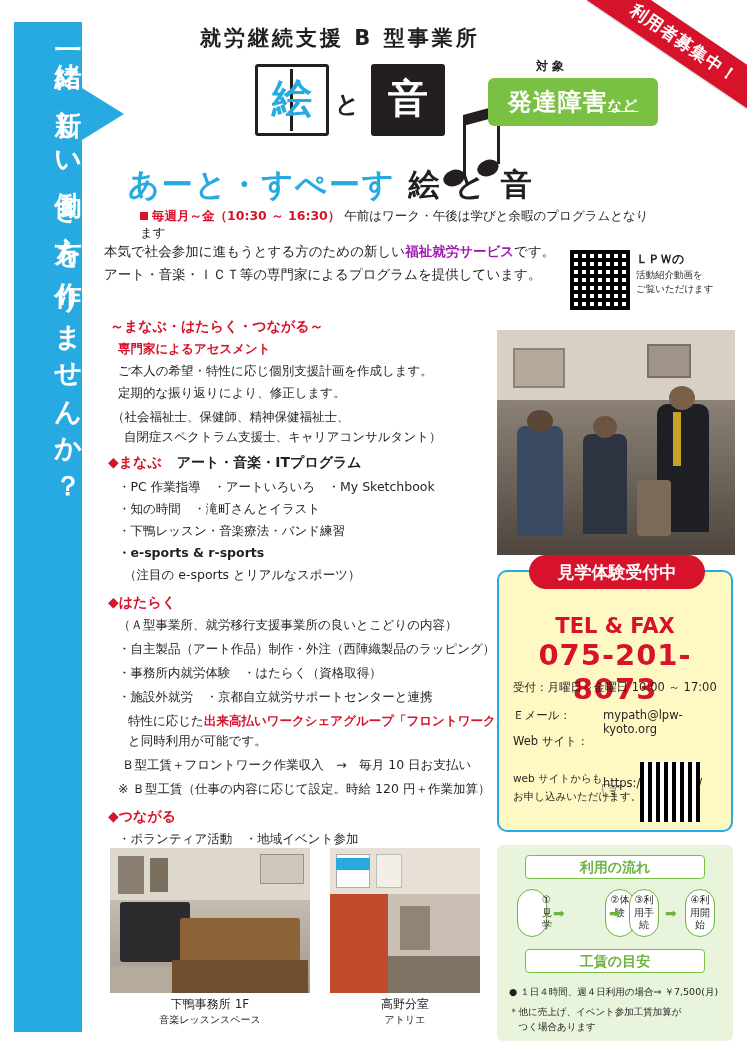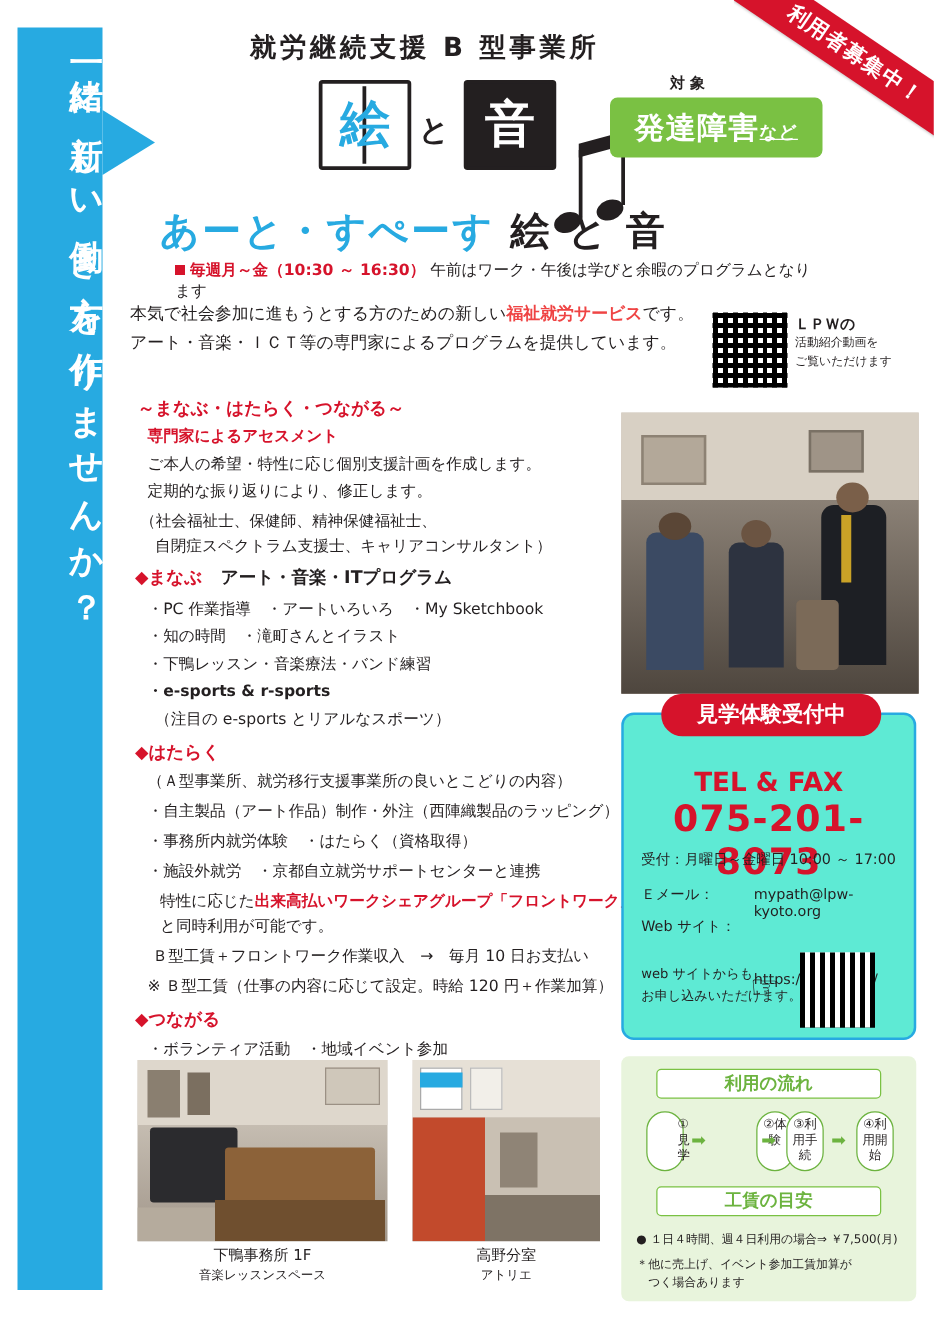--- a/index.html
+++ b/index.html
@@ -109,21 +109,21 @@
 
   .hours {
     position:absolute; left:140px; top:208px; width:520px; font-size:12.5px;
   }
   .hours b { color:#d6132b; }
   .sq { display:inline-block; width:8px;height:8px;background:#d6132b; margin-right:4px; }
 
   .lead {
     position:absolute; left:104px; top:240px; width:460px; font-size:13.5px; line-height:1.7;
   }
-  .lead .hl { color:#ef4444; font-weight:bold; }
+  .lead .hl { color:#a21caf; font-weight:bold; }
 
   .qr1 {
     position:absolute; left:570px; top:250px; width:60px; height:60px;
     background:
       repeating-linear-gradient(90deg,#000 0 4px,#fff 4px 8px),
       repeating-linear-gradient(0deg,#000 0 4px,#fff 4px 8px);
     background-blend-mode:multiply;
   }
   .qr-cap {
     position:absolute; left:636px; top:250px; width:108px; font-size:9.5px; line-height:1.5;
@@ -140,21 +140,21 @@
 
   
   .photo {
     position:absolute; background:#8d8d8d; overflow:hidden;
   }
   .photo .px { position:absolute; }
 
   
   .contact {
     position:absolute; left:497px; top:570px; width:236px; height:262px;
-    border:2px solid #27aae1; border-radius:10px; background:#5eead4;
+    border:2px solid #27aae1; border-radius:10px; background:#fef9c3;
   }
   .contact-badge {
     position:absolute; left:30px; top:-17px; width:176px; height:34px;
     background:#d6132b; color:#fff; border-radius:17px;
     text-align:center; line-height:34px; font-size:17px; font-weight:bold;
   }
   .telfax { position:absolute; left:0; right:0; top:42px; text-align:center; font-size:21px; color:#d6132b; font-weight:bold; }
   .telno  { position:absolute; left:0; right:0; top:66px; text-align:center; font-size:29px; color:#d6132b; font-weight:bold; letter-spacing:1px; }
   .c-line { position:absolute; font-size:11.5px; }
 

